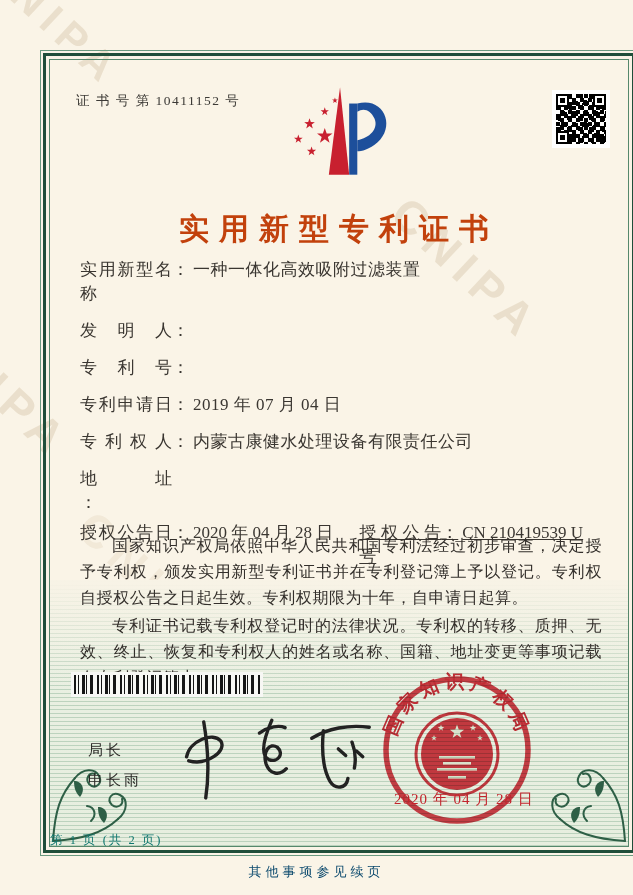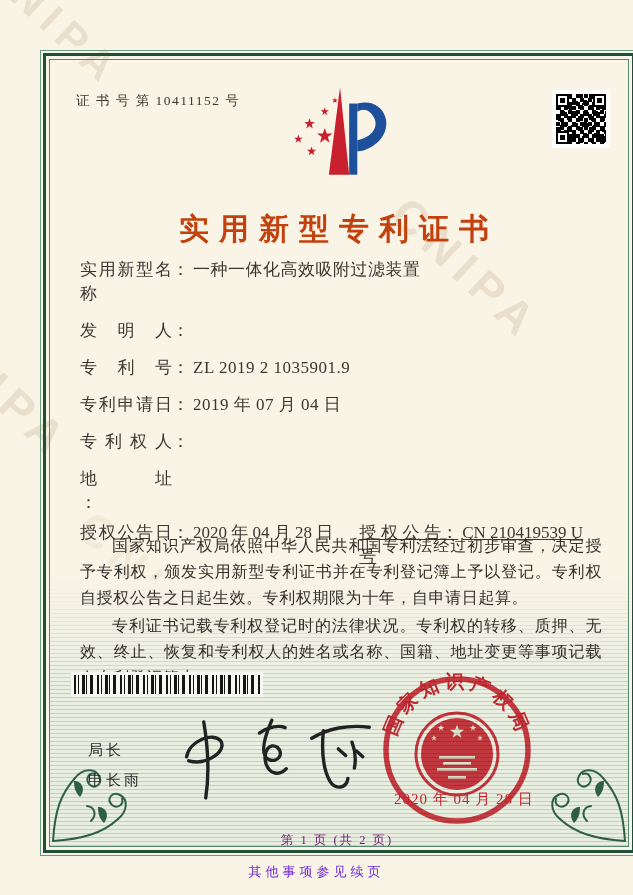--- a/index.html
+++ b/index.html
@@ -89,25 +89,25 @@
   .sig-block { position:absolute; left:38px; top:675px; z-index:4;
                font-size:15px; color:#2b2a27; letter-spacing:3px; line-height:30px; }
   .sig-script { position:absolute; left:115px; top:648px; width:230px; height:110px;
                 z-index:5; transform:rotate(-3deg); }
 
   .seal { position:absolute; left:327px; top:610px; width:160px; height:160px;
           z-index:6; mix-blend-mode:multiply; opacity:0.94; }
   .seal-date { position:absolute; left:344px; top:730px; z-index:7;
                font-size:15px; color:#c2242c; letter-spacing:1px; }
 
-  .page-info { position:absolute; left:0; right:4px; top:772px; text-align:center;
-               font-size:12.5px; letter-spacing:2px; color:#701a75; z-index:4; }
+  .page-info { position:absolute; left:0; right:4px; top:772px; text-align:left;
+               font-size:12.5px; letter-spacing:2px; color:#0f766e; z-index:4; }
 
   .continuation { position:absolute; left:0; right:0; top:863px; text-align:center;
-                  font-size:13px; letter-spacing:4px; color:#6d28d9; z-index:2; }
+                  font-size:13px; letter-spacing:4px; color:#0c4a6e; z-index:2; }
 </style>
 </head>
 <body>
 
 <div class="page">
 
   <div class="wm wm1">CNIPA</div>
   <div class="wm wm2">CNIPA</div>
   <div class="wm wm3">CNIPA</div>
   <div class="wm wm4">CNIPA</div>
@@ -192,30 +192,30 @@
             <span class="fcolon">：</span>
             <span class="fvalue">一种一体化高效吸附过滤装置</span>
           </div>
           <div class="field-row">
             <span class="flabel">发明人</span>
             <span class="fcolon">：</span>
           </div>
           <div class="field-row">
             <span class="flabel">专利号</span>
             <span class="fcolon">：</span>
-            <span class="fvalue">ZL 2019 2 1035901.9</span>
           </div>
           <div class="field-row">
             <span class="flabel">专利申请日</span>
             <span class="fcolon">：</span>
             <span class="fvalue">2019 年 07 月 04 日</span>
           </div>
           <div class="field-row">
             <span class="flabel">专利权人</span>
             <span class="fcolon">：</span>
+            <span class="fvalue">内蒙古康健水处理设备有限责任公司</span>
           </div>
           <div class="field-row addr">
             <span class="flabel">地址</span>
             <span class="fcolon">：</span>
           </div>
           <div class="field-row dual">
             <span class="sub">
               <span class="flabel">授权公告日</span>
               <span class="fcolon">：</span>
               <span>2020 年 04 月 28 日</span>

